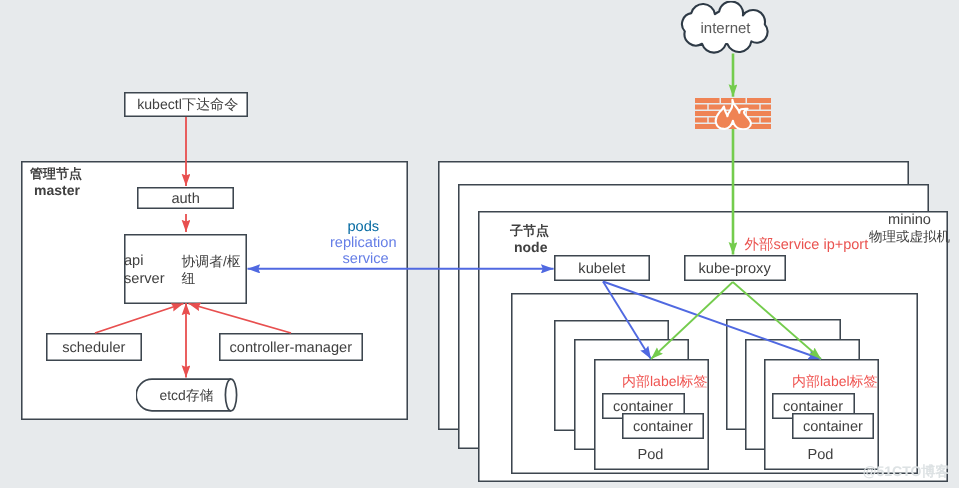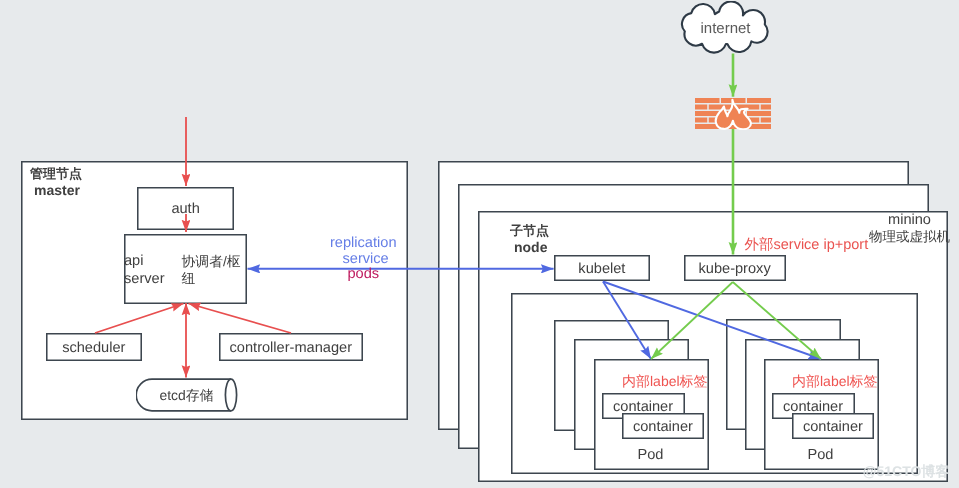--- a/index.html
+++ b/index.html
@@ -25,21 +25,22 @@
 
   <div class="box empty" style="left:438px;top:161px;width:471px;height:269px;"></div>
   <div class="box empty" style="left:458px;top:184px;width:471px;height:265px;"></div>
   <div class="box empty" style="left:478px;top:211px;width:470px;height:271px;"></div>
 
   <div class="box empty" style="left:21px;top:161px;width:387px;height:259px;"></div>
 
   <div class="lbl bold" style="left:30px;top:165px;font-size:13px;">管理节点</div>
   <div class="lbl bold" style="left:34px;top:182px;font-size:14px;">master</div>
 
-  <div class="box t15" style="left:137.4px;top:187.1px;width:96.4px;height:43px;">auth</div>
+  <div class="box" style="left:123.5px;top:92.3px;width:124.5px;height:24.8px;font-size:14.1px;padding-left:4px;">kubectl下达命令</div>
+  <div class="box t15" style="left:137.4px;top:187.1px;width:96.4px;height:22px;">auth</div>
   <div class="box two-line t15" style="left:124px;top:234px;width:123px;height:70px;">
     <span>api server</span>
     <span style="font-size:13.8px;">协调者/枢纽</span>
   </div>
   <div class="box t15" style="left:45.5px;top:332.6px;width:96.6px;height:28.7px;">scheduler</div>
   <div class="box t15" style="left:218.8px;top:332.6px;width:144px;height:28.7px;">controller-manager</div>
 
   <div style="position:absolute;left:136px;top:378px;width:102px;height:34px;">
     <svg width="102" height="34" viewBox="0 0 102 34">
       <path d="M16 1.2 H95 A5.6 15.8 0 0 1 95 32.8 H16 A15.8 15.8 0 0 1 16 1.2 Z" fill="#fff" stroke="#3d464f" stroke-width="1.7" stroke-linejoin="round"></path>
@@ -158,15 +159,15 @@
 
   <line x1="603" y1="281.5" x2="651" y2="359" stroke="#5069e1" stroke-width="1.9" marker-end="url(#ah-blue)"></line>
   <line x1="603" y1="281.5" x2="821" y2="359" stroke="#5069e1" stroke-width="1.9" marker-end="url(#ah-blue)"></line>
 
   <line x1="733" y1="53.5" x2="733" y2="96.7" stroke="#74cc4d" stroke-width="2.6" marker-end="url(#ah-green)"></line>
   <line x1="733" y1="98" x2="733" y2="254.5" stroke="#74cc4d" stroke-width="2.6" marker-end="url(#ah-green)"></line>
   <line x1="732.8" y1="282" x2="651" y2="359" stroke="#74cc4d" stroke-width="1.8" marker-end="url(#ah-green)"></line>
   <line x1="732.8" y1="282" x2="821" y2="359" stroke="#74cc4d" stroke-width="1.8" marker-end="url(#ah-green)"></line>
 </svg>
 
-<div class="lbl t15" style="left:347.5px;top:218.5px;color:#be185d;margin-top:47px;">pods</div>
+<div class="lbl t15" style="left:347.5px;top:218.5px;color:#0369a1;">pods</div>
 <div class="lbl t15" style="left:330px;top:234.5px;color:#647de6;">replication</div>
 <div class="lbl t15" style="left:342.5px;top:250.5px;color:#647de6;">service</div>
 
 </body></html>

